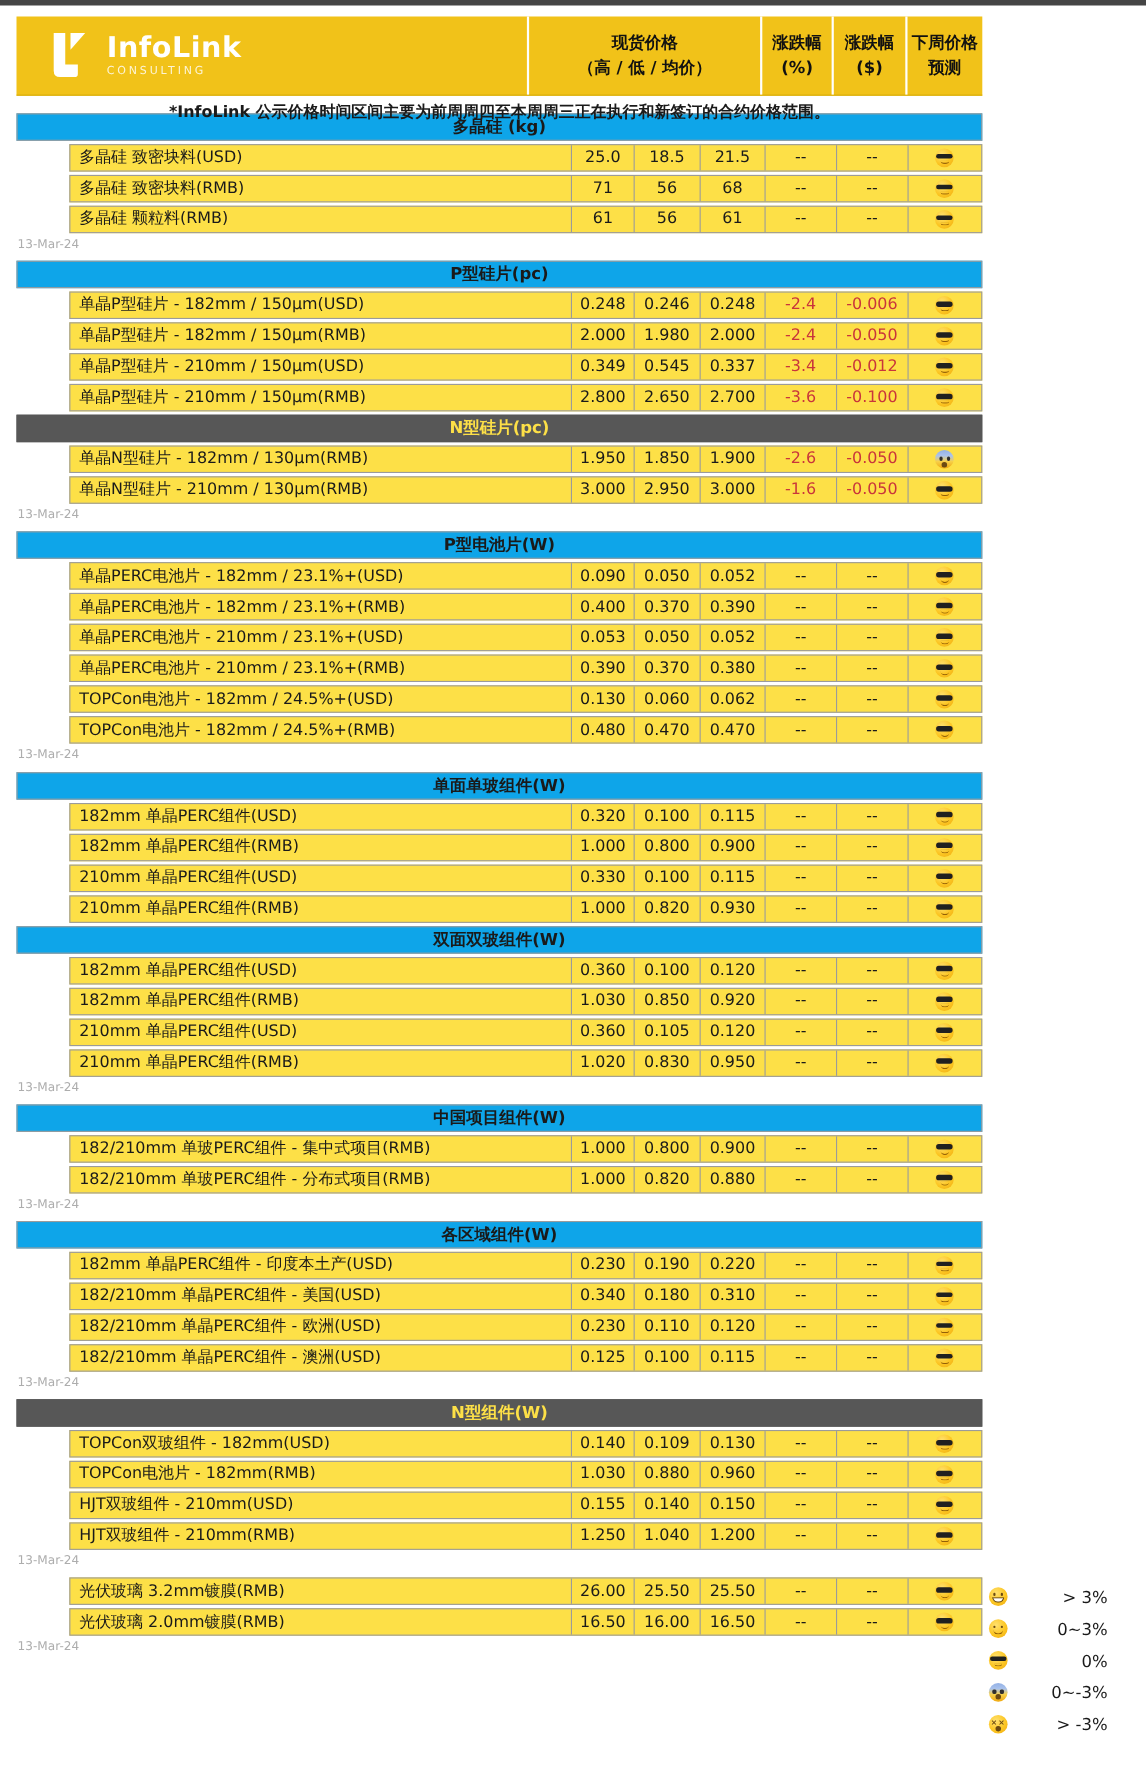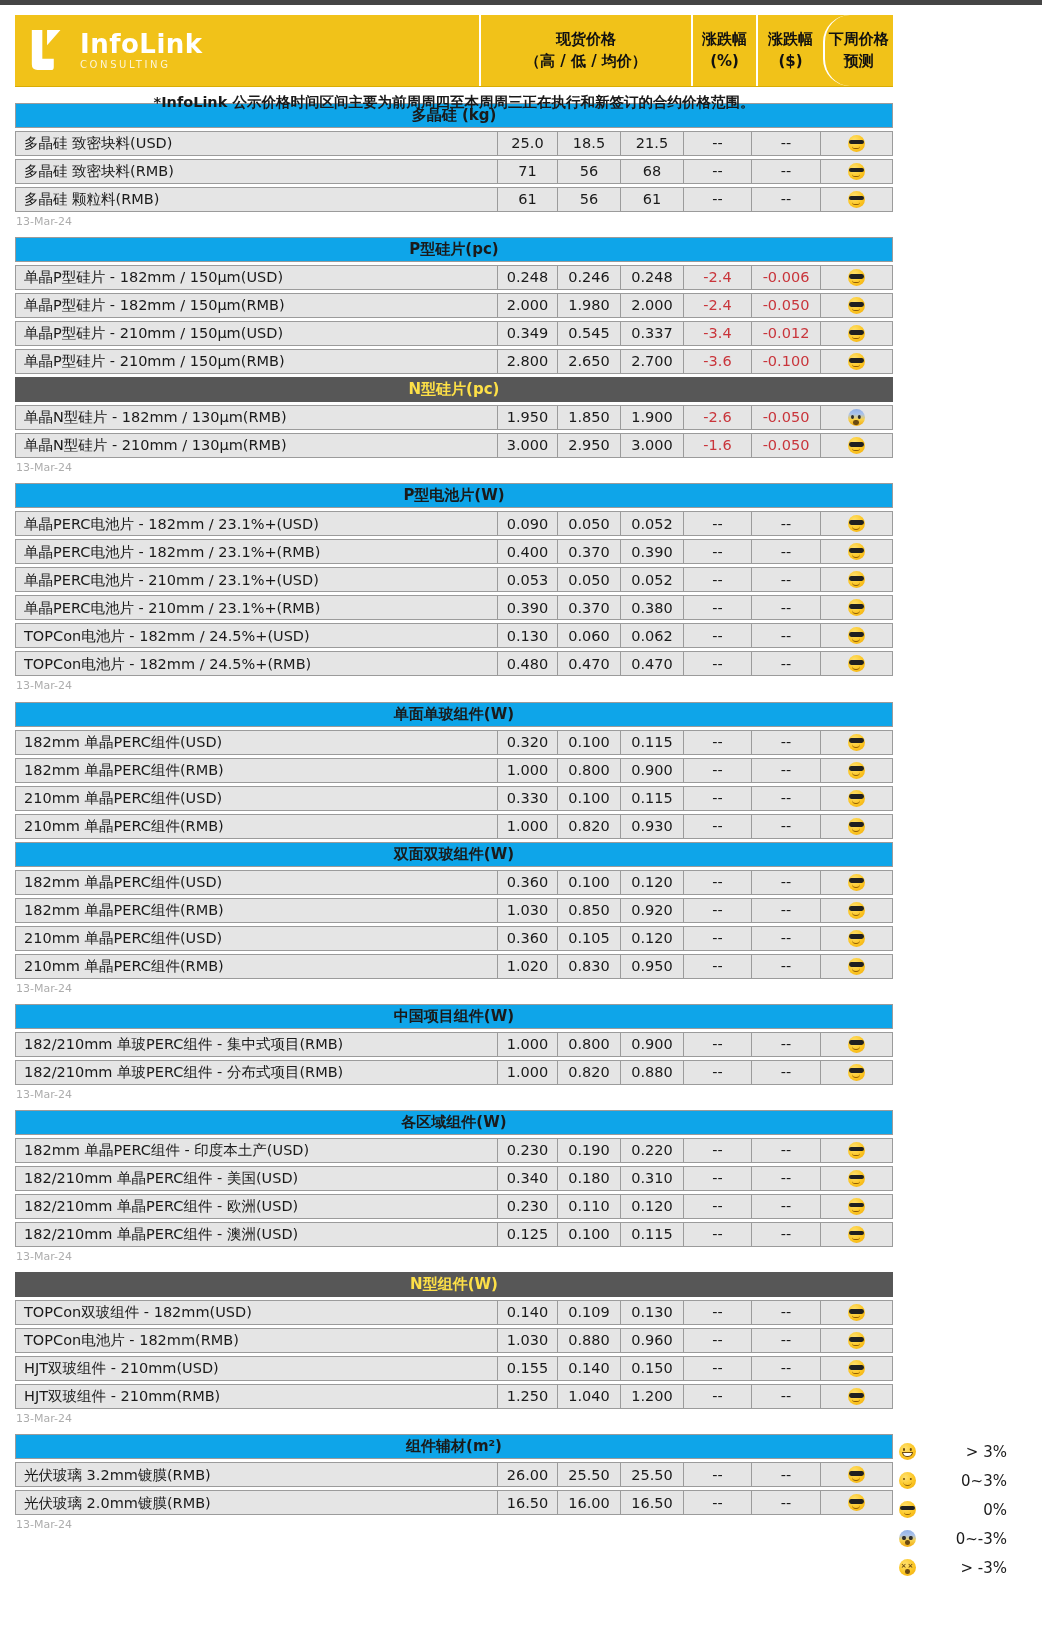--- a/index.html
+++ b/index.html
@@ -6,44 +6,44 @@
   body{
     width:1042px;height:1628px;position:relative;background:#ffffff;
     font-family:"DejaVu Sans","Liberation Sans",sans-serif;color:#1a1a1a;
     overflow:hidden;
   }
   .topstrip{position:absolute;top:0;left:0;width:1042px;height:5px;background:#454545;}
   .wrap{position:absolute;left:15px;top:15px;width:878px;}
 
   
   .yh{display:flex;background:#F1C219;height:72px;box-sizing:border-box;border-bottom:1px solid #d8ac05;}
-  .yh-name{width:482px;box-sizing:border-box;display:flex;align-items:center;padding-left:13px;}
+  .yh-name{width:482px;box-sizing:border-box;display:flex;align-items:center;padding-left:30px;}
   .yh-col{box-sizing:border-box;border-left:2px solid #ffffff;display:flex;flex-direction:column;
           justify-content:center;align-items:center;gap:7px;font-weight:bold;font-size:15px;color:#111;}
   .yh-spot{width:220px;}
   .yh-pct{width:68px;}
   .yh-usd{width:69px;}
-  .yh-fc{width:73px;border-radius:27px;}
+  .yh-fc{width:73px;}
   .yh-line{white-space:nowrap;line-height:1;}
 
   .logo{display:flex;align-items:center;gap:10px;}
   .logo-mark{width:42px;height:46px;}
   .logo-name{font-size:26px;font-weight:bold;color:#ffffff;letter-spacing:.5px;line-height:1;}
   .logo-sub{font-size:10px;color:rgba(255,255,255,.82);letter-spacing:2.6px;margin-top:3px;line-height:1;}
 
   
   .note{height:16px;line-height:30px;text-align:center;font-weight:bold;font-size:14.5px;}
 
   
   .sec-header{height:25px;margin-bottom:3px;box-sizing:border-box;border:1px solid #9b9b9b;
               background:#0ea5e9;display:flex;align-items:center;justify-content:center;
               font-weight:bold;font-size:15px;}
   .sec-header.dark{background:#575757;border-color:#575757;color:#fde047;}
 
-  .prow{display:flex;height:25px;margin-bottom:3px;box-sizing:border-box;border:1px solid #9b9b9b;background:#e5e5e5;}
+  .prow{display:flex;height:25px;margin-bottom:3px;box-sizing:border-box;border:1px solid #9b9b9b;background:#fde047;margin-left:48px;}
   .cell{box-sizing:border-box;display:flex;align-items:center;justify-content:center;
         font-size:14.5px;line-height:1;}
   .cell.name{width:481px;justify-content:flex-start;padding-left:8px;overflow:hidden;white-space:nowrap;}
   .cell.val{border-left:1px solid #9b9b9b;}
   .cell.high{width:60px;}
   .cell.low{width:63px;}
   .cell.avg{width:63px;}
   .cell.pct{width:68px;}
   .cell.usd{width:69px;}
   .cell.fc{width:71px;}
@@ -580,23 +580,20 @@
     </div>
   </div>
             </div>
   </div>
         </div>
     <div class="date">13-Mar-24</div>
   </section>
       <section class="group">
     <div class="sections">
           <div class="section">
-    <div class="sec-header">
-      <span class="sec-title">组件辅材(m²)</span>
-    </div>
     <div class="rows">
               <div class="prow">
     <div class="cell name">光伏玻璃 3.2mm镀膜(RMB)</div>
     <div class="cell val high">26.00</div>
     <div class="cell val low">25.50</div>
     <div class="cell val avg">25.50</div>
     <div class="cell val pct">--</div>
     <div class="cell val usd">--</div>
     <div class="cell val fc">
       <span class="emo emo-cool"></span>

